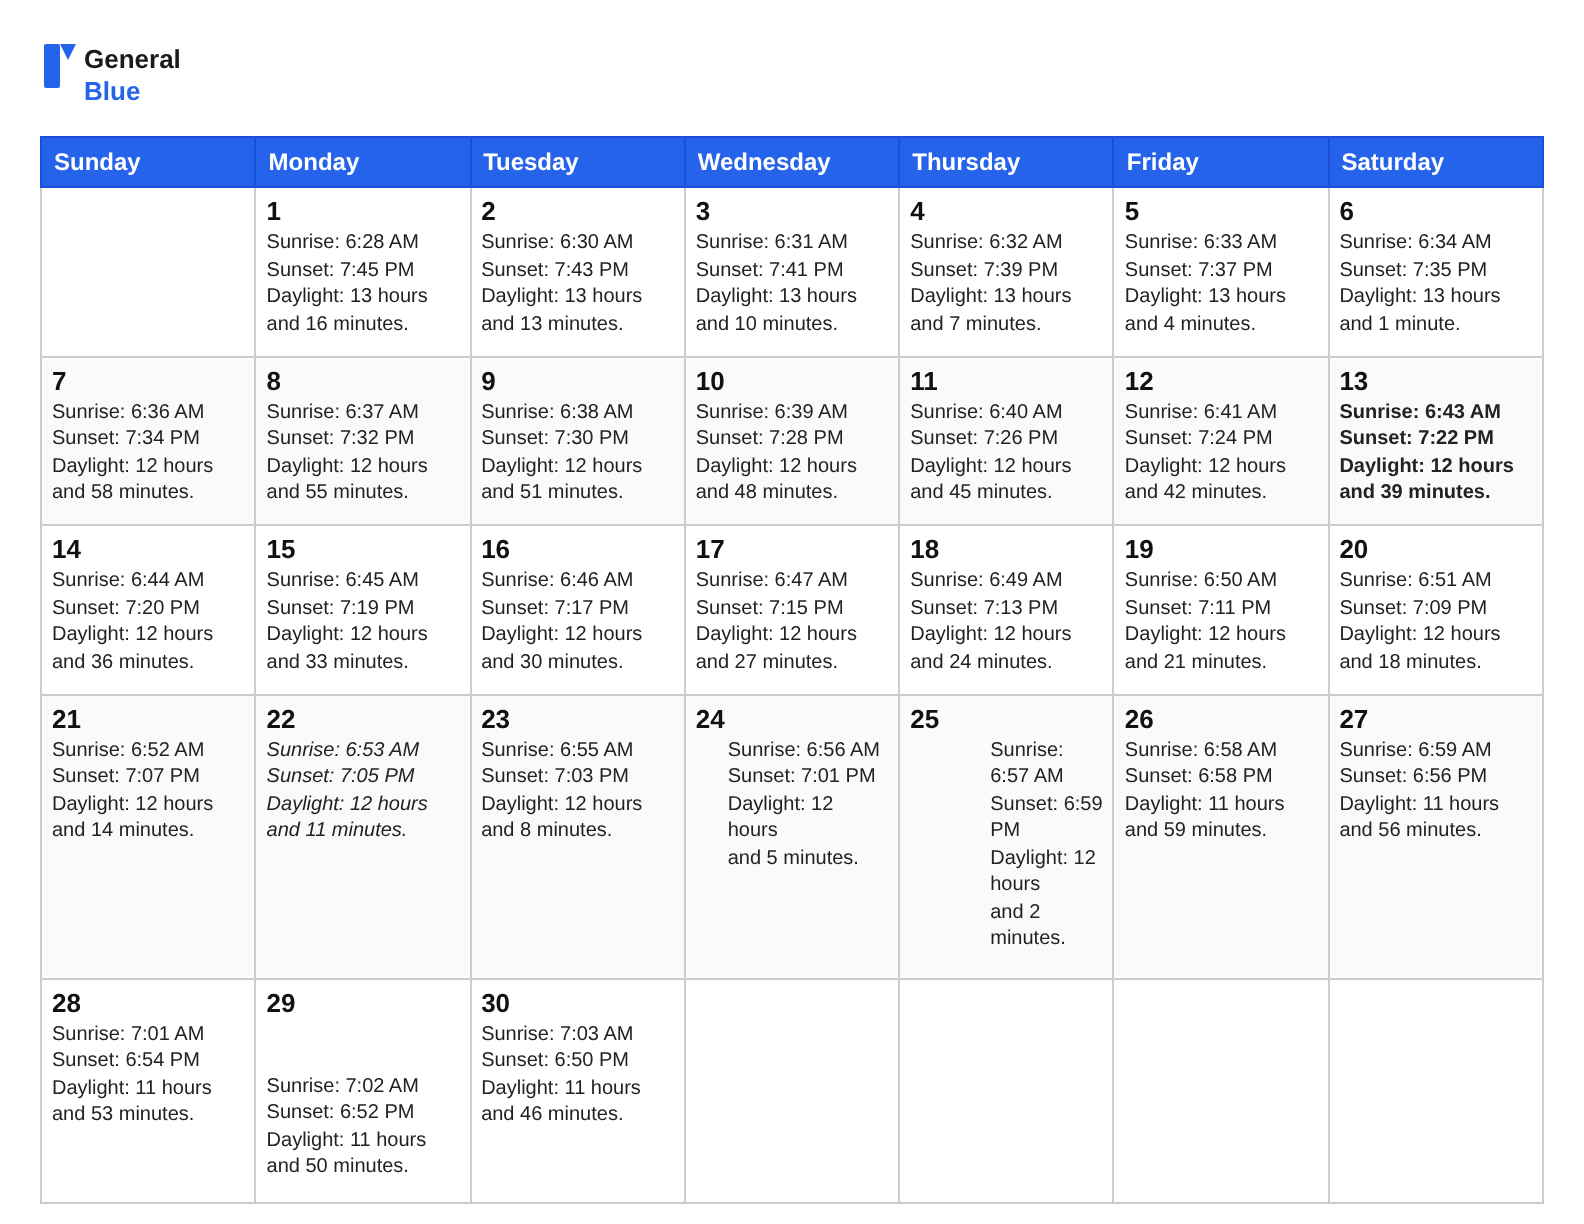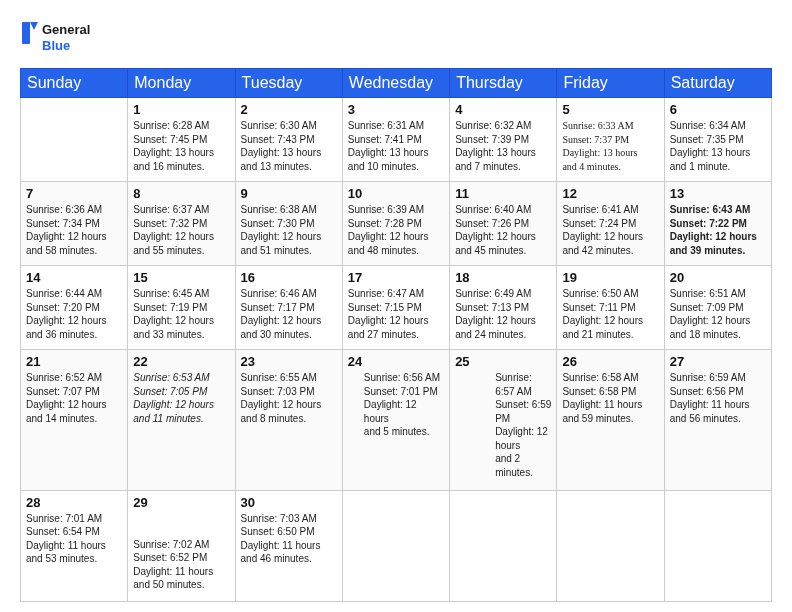--- a/index.html
+++ b/index.html
@@ -45,22 +45,22 @@
       border: 1px solid #ccc;
       border-collapse: collapse;
       width: 100%;
       table-layout: fixed;
     }
     .calendar th {
       background: #2563eb;
       color: #fff;
       text-align: left;
       padding: 5px 6px;
-      font-size: 16px;
-      font-weight: normal;
+      font-size: 12px;
+      font-weight: bold;
       border: 1px solid #1d4ed8;
     }
     .calendar td {
       border: 1px solid #ccc;
       vertical-align: top;
       padding: 4px 5px;
       font-size: 10px;
       color: #222;
       height: 80px;
     }
@@ -146,21 +146,21 @@
           </td>
           <td>
             <span class="day-number">4</span>
             <div class="day-detail" style="white-space: pre-line;">Sunrise: 6:32 AM
 Sunset: 7:39 PM
 Daylight: 13 hours
 and 7 minutes.</div>
           </td>
           <td>
             <span class="day-number">5</span>
-            <div class="day-detail" style="white-space: pre-line; font-family: Liberation Serif, serif;">Sunrise: 6:33 AM
+            <div class="day-detail" style="white-space: pre-line;">Sunrise: 6:33 AM
 Sunset: 7:37 PM
 Daylight: 13 hours
 and 4 minutes.</div>
           </td>
           <td>
             <span class="day-number">6</span>
             <div class="day-detail" style="white-space: pre-line;">Sunrise: 6:34 AM
 Sunset: 7:35 PM
 Daylight: 13 hours
 and 1 minute.</div>

